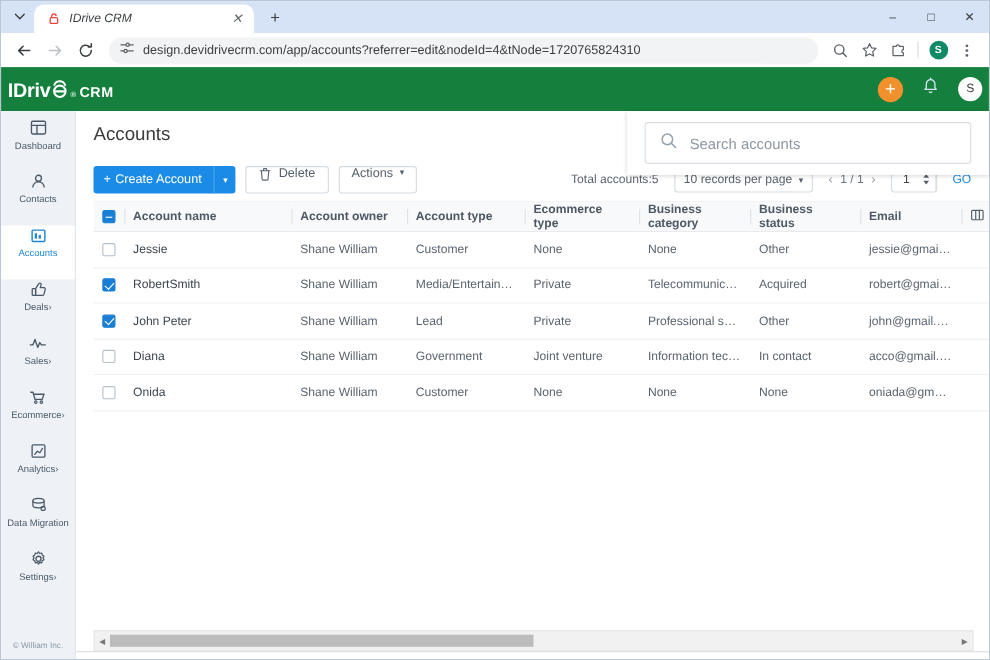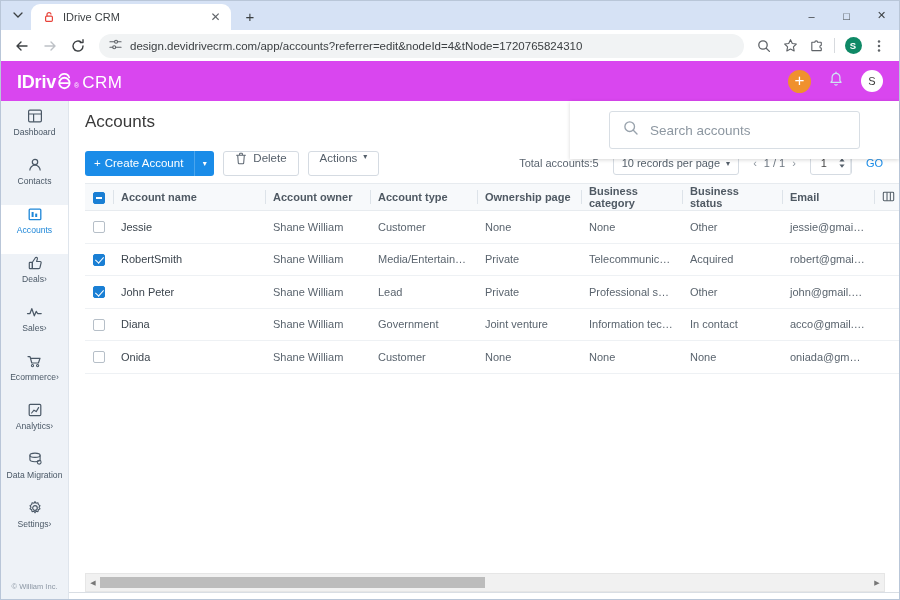--- a/index.html
+++ b/index.html
@@ -24,21 +24,21 @@
     padding-left: 4px;
   }
   .tab-list-btn {
     width: 26px; height: 26px; display: flex; align-items: center; justify-content: center;
     color: #3c4043; font-size: 10px; margin-bottom: 2px;
   }
   .tab {
     height: 26px; min-width: 200px; max-width: 220px;
     background: #ffffff; border-radius: 9px 9px 0 0;
     display: flex; align-items: center; gap: 7px;
-    padding: 0 8px 0 11px; position: relative;
+    padding: 0 8px 0 11px; position: relative; font-style: italic;
   }
   .tab-favicon {
     width: 14px; height: 14px; flex: 0 0 14px;
     display: flex; align-items: center; justify-content: center;
   }
   .tab-title {
     flex: 1; font-size: 11px; color: #3c4043; white-space: nowrap;
     overflow: hidden; text-overflow: ellipsis;
   }
   .tab-close {
@@ -81,29 +81,29 @@
   }
   .tb-sep { width: 1px; height: 15px; background: #d7dade; margin: 0 4px; }
   .profile-chip {
     width: 17px; height: 17px; border-radius: 50%; background: #0f8966;
     color: #fff; font-size: 9.5px; display: flex; align-items: center; justify-content: center;
     font-weight: bold;
   }
 
   
   .appbar {
-    height: 40px; background: #d946ef;
+    height: 40px; background: #15803d;
     display: flex; align-items: center; justify-content: space-between;
-    padding: 0 16px; flex: 0 0 40px;
+    padding: 0 6px; flex: 0 0 40px;
   }
   .logo { display: flex; align-items: baseline; color: #fff; }
   .logo-id { font-size: 18px; font-weight: bold; letter-spacing: -0.2px; }
   .logo-e-wrap { position: relative; width: 17px; height: 18px; display:inline-block; }
   .logo-reg { font-size: 7px; vertical-align: super; margin-left: 1px; }
-  .logo-crm { font-size: 17px; font-weight: 400; letter-spacing: 0.5px; margin-left: 3px; text-align: right; }
+  .logo-crm { font-size: 13px; font-weight: 700; letter-spacing: 0.5px; margin-left: 3px; text-align: right; }
   .appbar-right { display: flex; align-items: center; gap: 17px; }
   .plus-btn {
     width: 23px; height: 23px; border-radius: 50%; background: #f0912d;
     display: flex; align-items: center; justify-content: center;
     color: #fff; font-size: 17px; font-weight: 300; line-height: 0;
   }
   .bell { color: #cfe3f2; }
   .avatar-chip {
     width: 22px; height: 22px; border-radius: 50%; background: #ffffff;
     color: #3b3b3b; font-size: 11px; display: flex; align-items: center; justify-content: center;
@@ -238,21 +238,21 @@
   }
   .statusbar { height: 7px; background: #fff; border-top: 1px solid #d9dee4; }
 
   
   .search-overlay {
     position: absolute; right: 0; top: 0; width: 329px; height: 58px;
     background: #ffffff; box-shadow: 0 1px 4px rgba(0,0,0,0.16);
     display: flex; align-items: center; justify-content: center; z-index: 20;
   }
   .search-box {
-    width: 251px; height: 38px; border: 1px solid #d8dee4; border-radius: 3px;
+    width: 297px; height: 38px; border: 1px solid #d8dee4; border-radius: 3px;
     display: flex; align-items: center; gap: 11px; padding: 0 13px; background: #fff;
   }
   .search-box input {
     border: 0; outline: none; font-size: 13.5px; color: #4a545e;
     font-family: "Liberation Sans", sans-serif; width: 100%; background: transparent;
   }
   .search-box input::placeholder { color: #8d97a1; }
 </style>
 </head>
 <body>
@@ -546,21 +546,21 @@
               <col style="width:26px">
           </colgroup>
           <thead>
             <tr>
               <th class="col-cb">
                 <span class="cb indet"></span>
               </th>
               <th>Account name</th>
               <th>Account owner</th>
               <th>Account type</th>
-              <th>Ownership page</th>
+              <th>Ecommerce type</th>
               <th>Business category</th>
               <th>Business status</th>
               <th>Email</th>
               <th class="colcfg">
                 <span>
                   <svg width="13" height="13" viewBox="0 0 14 14">
                       <rect x="1.4" y="2.4" width="11.2" height="9.2" rx="1" fill="none" stroke="#556069" stroke-width="1.15"></rect>
                       <path d="M5.4 2.4 V11.6 M9 2.4 V11.6" stroke="#556069" stroke-width="1.15"></path>
                     </svg>
                 </span>

